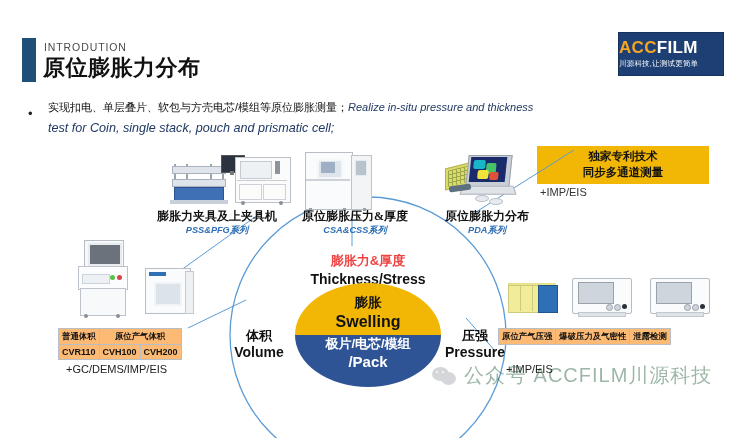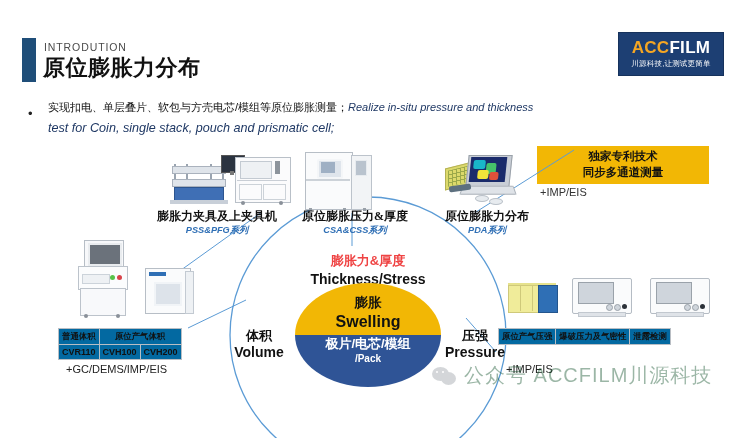--- a/index.html
+++ b/index.html
@@ -12,21 +12,21 @@
   }
   .slide{position:absolute;inset:0;background:#fff;}
 
   
   .hdr-bar{position:absolute;left:22px;top:38px;width:14px;height:44px;background:#1f4e79;}
   .hdr-kicker{position:absolute;left:44px;top:41px;font-size:10.5px;letter-spacing:.9px;color:#4a4a4a;}
   .hdr-title{position:absolute;left:43px;top:53px;font-size:22px;font-weight:bold;color:#111;letter-spacing:.5px;}
 
   
   .logo{position:absolute;left:618px;top:32px;width:104px;height:42px;background:#1d3f73;
-        border:1px solid #16325c;display:flex;flex-direction:column;align-items:center;justify-content:center;}
+        border:1px solid #16325c;display:flex;flex-direction:column;justify-content:center;}
   .logo-main{font-size:17px;font-weight:bold;line-height:1;letter-spacing:.3px;}
   .logo-main .acc{color:#f5a623;}
   .logo-main .film{color:#ffffff;}
   .logo-sub{font-size:7.5px;color:#ffffff;margin-top:3px;letter-spacing:.2px;}
 
   
   .bullet-dot{position:absolute;left:28px;top:106px;font-size:13px;color:#222;}
   .bullet-l1{position:absolute;left:48px;top:100px;width:680px;font-size:11px;color:#111;line-height:1.45;}
   .bullet-l1 .en{font-style:italic;color:#1f3864;}
   .bullet-l2{position:absolute;left:48px;top:119px;width:680px;font-size:12.6px;font-style:italic;color:#1f3864;line-height:1.45;}
@@ -131,34 +131,34 @@
 
   
   .ell{position:absolute;left:295px;top:283px;width:146px;height:104px;border-radius:50%;overflow:hidden;}
   .ell .yh{position:absolute;left:0;top:0;width:100%;height:50%;background:#f2b705;}
   .ell .bh{position:absolute;left:0;top:50%;width:100%;height:50%;background:#2f5496;}
   .ell-txt-y{position:absolute;left:295px;top:295px;width:146px;text-align:center;color:#111;}
   .ell-txt-y .l1{font-size:13.5px;font-weight:bold;line-height:1.25;}
   .ell-txt-y .l2{font-size:16px;font-weight:bold;line-height:1.25;}
   .ell-txt-b{position:absolute;left:293px;top:336px;width:150px;text-align:center;color:#fff;}
   .ell-txt-b .l1{font-size:13px;font-weight:bold;line-height:1.3;}
-  .ell-txt-b .l2{font-size:10px;font-weight:bold;line-height:1.25;}
+  .ell-txt-b .l2{font-size:15px;font-weight:bold;line-height:1.25;}
 
   .lab-top{position:absolute;left:275px;top:253px;width:186px;text-align:center;}
   .lab-top .cn{font-size:13px;font-weight:bold;color:#ef4444;line-height:1.3;}
   .lab-top .en{font-size:14px;font-weight:bold;color:#111;line-height:1.3;}
   .lab-left{position:absolute;left:222px;top:328px;width:74px;text-align:center;}
   .lab-left .cn{font-size:13px;font-weight:bold;color:#111;line-height:1.25;}
   .lab-left .en{font-size:14px;font-weight:bold;color:#111;line-height:1.25;}
   .lab-right{position:absolute;left:434px;top:328px;width:82px;text-align:center;}
   .lab-right .cn{font-size:13px;font-weight:bold;color:#111;line-height:1.25;}
   .lab-right .en{font-size:14px;font-weight:bold;color:#111;line-height:1.25;}
 
   
-  table.spec{position:absolute;border-collapse:collapse;background:#0369a1;}
+  table.spec{position:absolute;border-collapse:collapse;background:#fdba74;}
   table.spec td{border:1px solid #b9bec4;text-align:center;color:#111;padding:2px 3px;}
   table.spec td.h{font-size:8.4px;font-weight:bold;}
   table.spec td.v{font-size:9px;font-weight:bold;}
   .tbl-left{left:58px;top:328px;}
   .tbl-right{left:498px;top:328px;}
   .note{position:absolute;font-size:11px;color:#222;}
   .note-l{left:66px;top:363px;}
   .note-r{left:506px;top:363px;}
 
   

